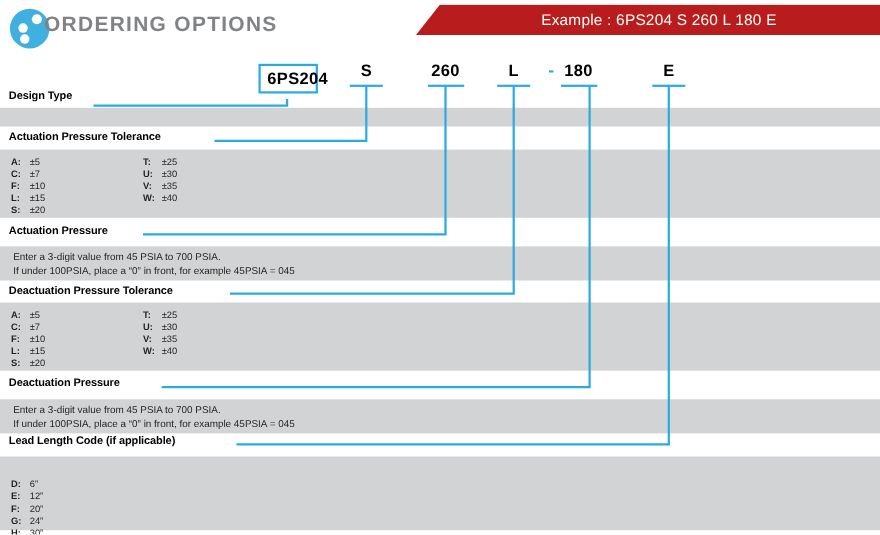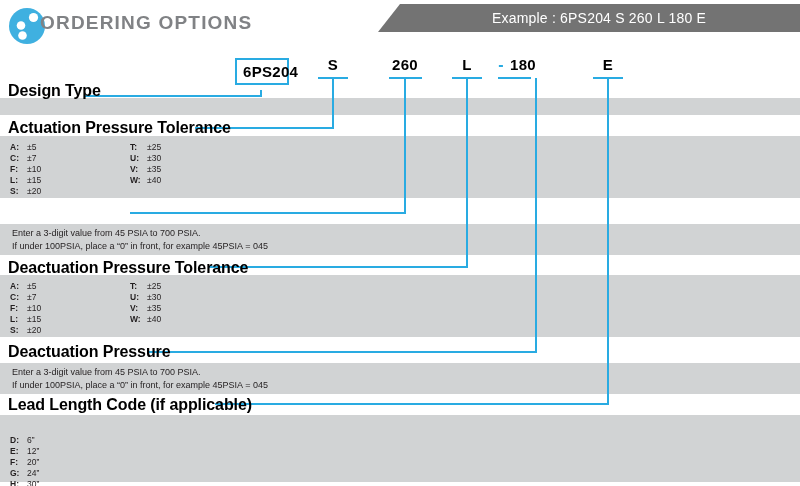--- a/index.html
+++ b/index.html
@@ -18,21 +18,21 @@
   .logo{
     position:absolute;left:8px;top:7px;width:38px;height:38px;
   }
   .header-title{
     position:absolute;left:40px;top:12px;
     font-size:19px;font-weight:bold;letter-spacing:1.2px;
     color:#808285;
   }
   .example-banner{
     position:absolute;left:378px;top:4px;width:422px;height:28px;
-    background:#737373;
+    background:#b91c1c;
     clip-path:polygon(22px 0, 422px 0, 422px 28px, 0 28px);
   }
   .example-banner span{
     display:block;text-align:center;line-height:28px;
     color:#ffffff;font-size:14px;letter-spacing:.2px;
     padding-left:20px;
   }
 
   
   .code-row{position:absolute;left:0;top:55px;width:800px;height:40px;}
@@ -54,21 +54,21 @@
     position:absolute;top:0;line-height:19px;
     font-size:16px;font-weight:bold;color:#29ABE2;
   }
 
   
   #leaders{position:absolute;left:0;top:0;width:800px;height:486px;pointer-events:none;}
 
   
   .sec-label{
     position:absolute;left:8px;
-    font-size:16px;font-weight:bold;color:#000000;
+    font-size:10px;font-weight:bold;color:#000000;
     letter-spacing:-.1px;white-space:nowrap;
   }
   .band{
     position:absolute;left:0;width:800px;background:#D1D3D4;
   }
 
   
   .codetable{position:absolute;font-size:8.5px;color:#231f20;}
   .codetable .col{position:absolute;top:0;}
   .codetable .cell{height:11px;line-height:11px;white-space:nowrap;}
@@ -138,35 +138,36 @@
       <span class="ul" style="width:33px;"></span>
     </div>
 
     <div class="code" style="left:447px;width:40px;">
       <span class="txt">L</span>
       <span class="ul" style="width:30px;"></span>
     </div>
 
     <div class="dash" style="left:495px;width:12px;text-align:center;">-</div>
 
-    <div class="code" style="left:492px;width:44px;text-align:right;">
+    <div class="code" style="left:504px;width:44px;">
       <span class="txt">180</span>
       <span class="ul" style="width:33px;"></span>
     </div>
 
     <div class="code" style="left:588px;width:40px;">
       <span class="txt">E</span>
       <span class="ul" style="width:30px;"></span>
     </div>
   </div>
 
   <div class="sec-label" style="top:82px;">Design Type</div>
 
   <div class="sec-label" style="top:119px;">Actuation Pressure Tolerance</div>
 
+  <div class="sec-label" style="top:205px;">Actuation Pressure</div>
 
   <div class="sec-label" style="top:259px;">Deactuation Pressure Tolerance</div>
 
   <div class="sec-label" style="top:343px;">Deactuation Pressure</div>
 
   <div class="sec-label" style="top:396px;">Lead Length Code (if applicable)</div>
 
   <div class="codetable" style="left:10px;top:142px;width:240px;height:58px;">
     <div class="col" style="left:0;">
       <div class="cell"><span class="k">A:</span><span class="v">±5</span></div>

